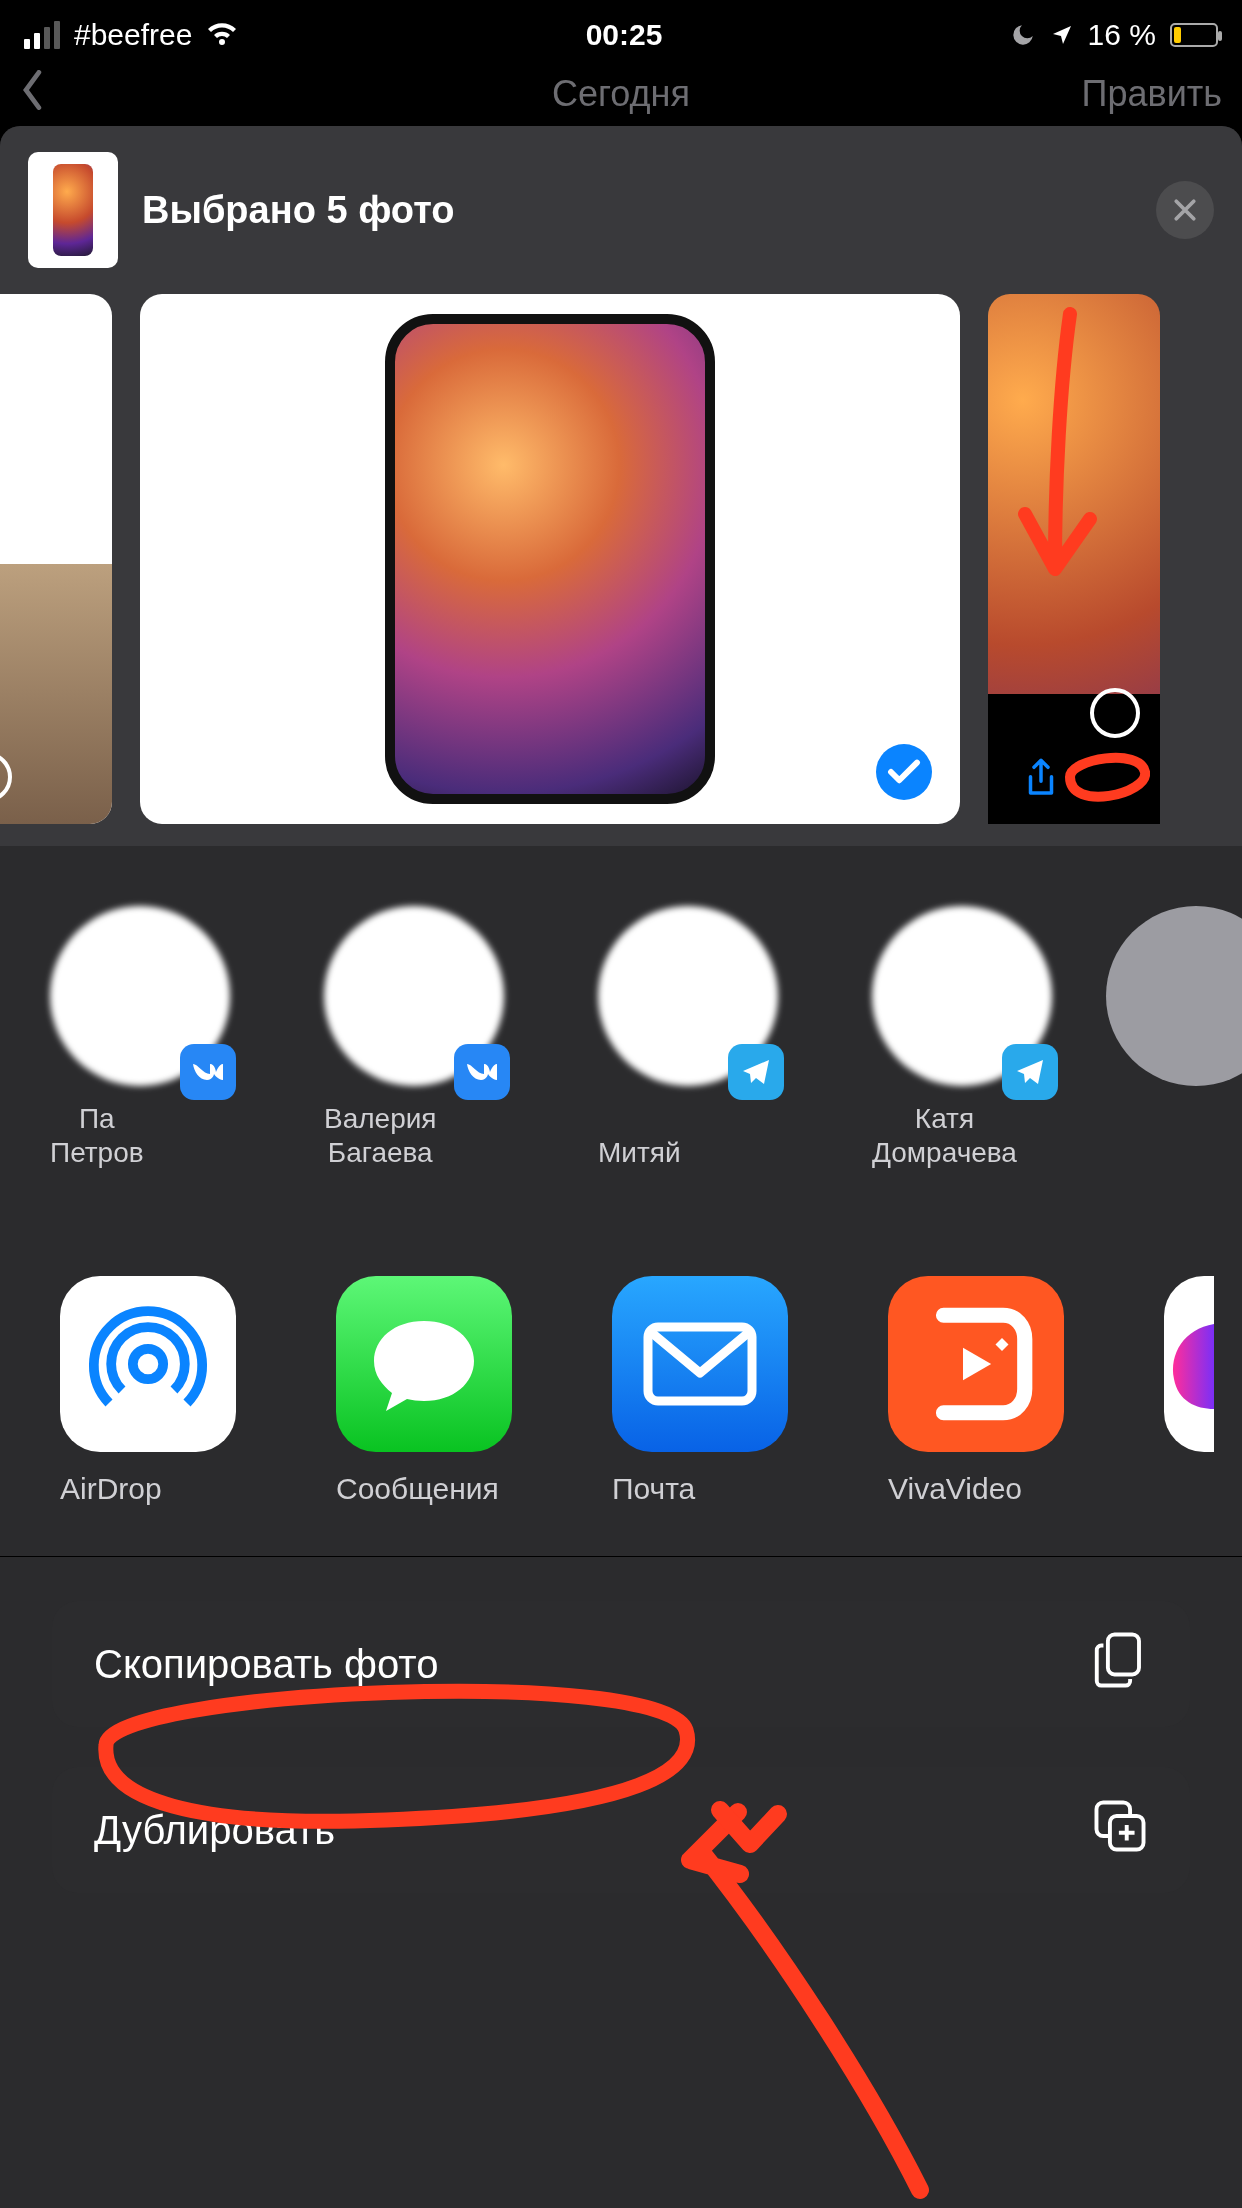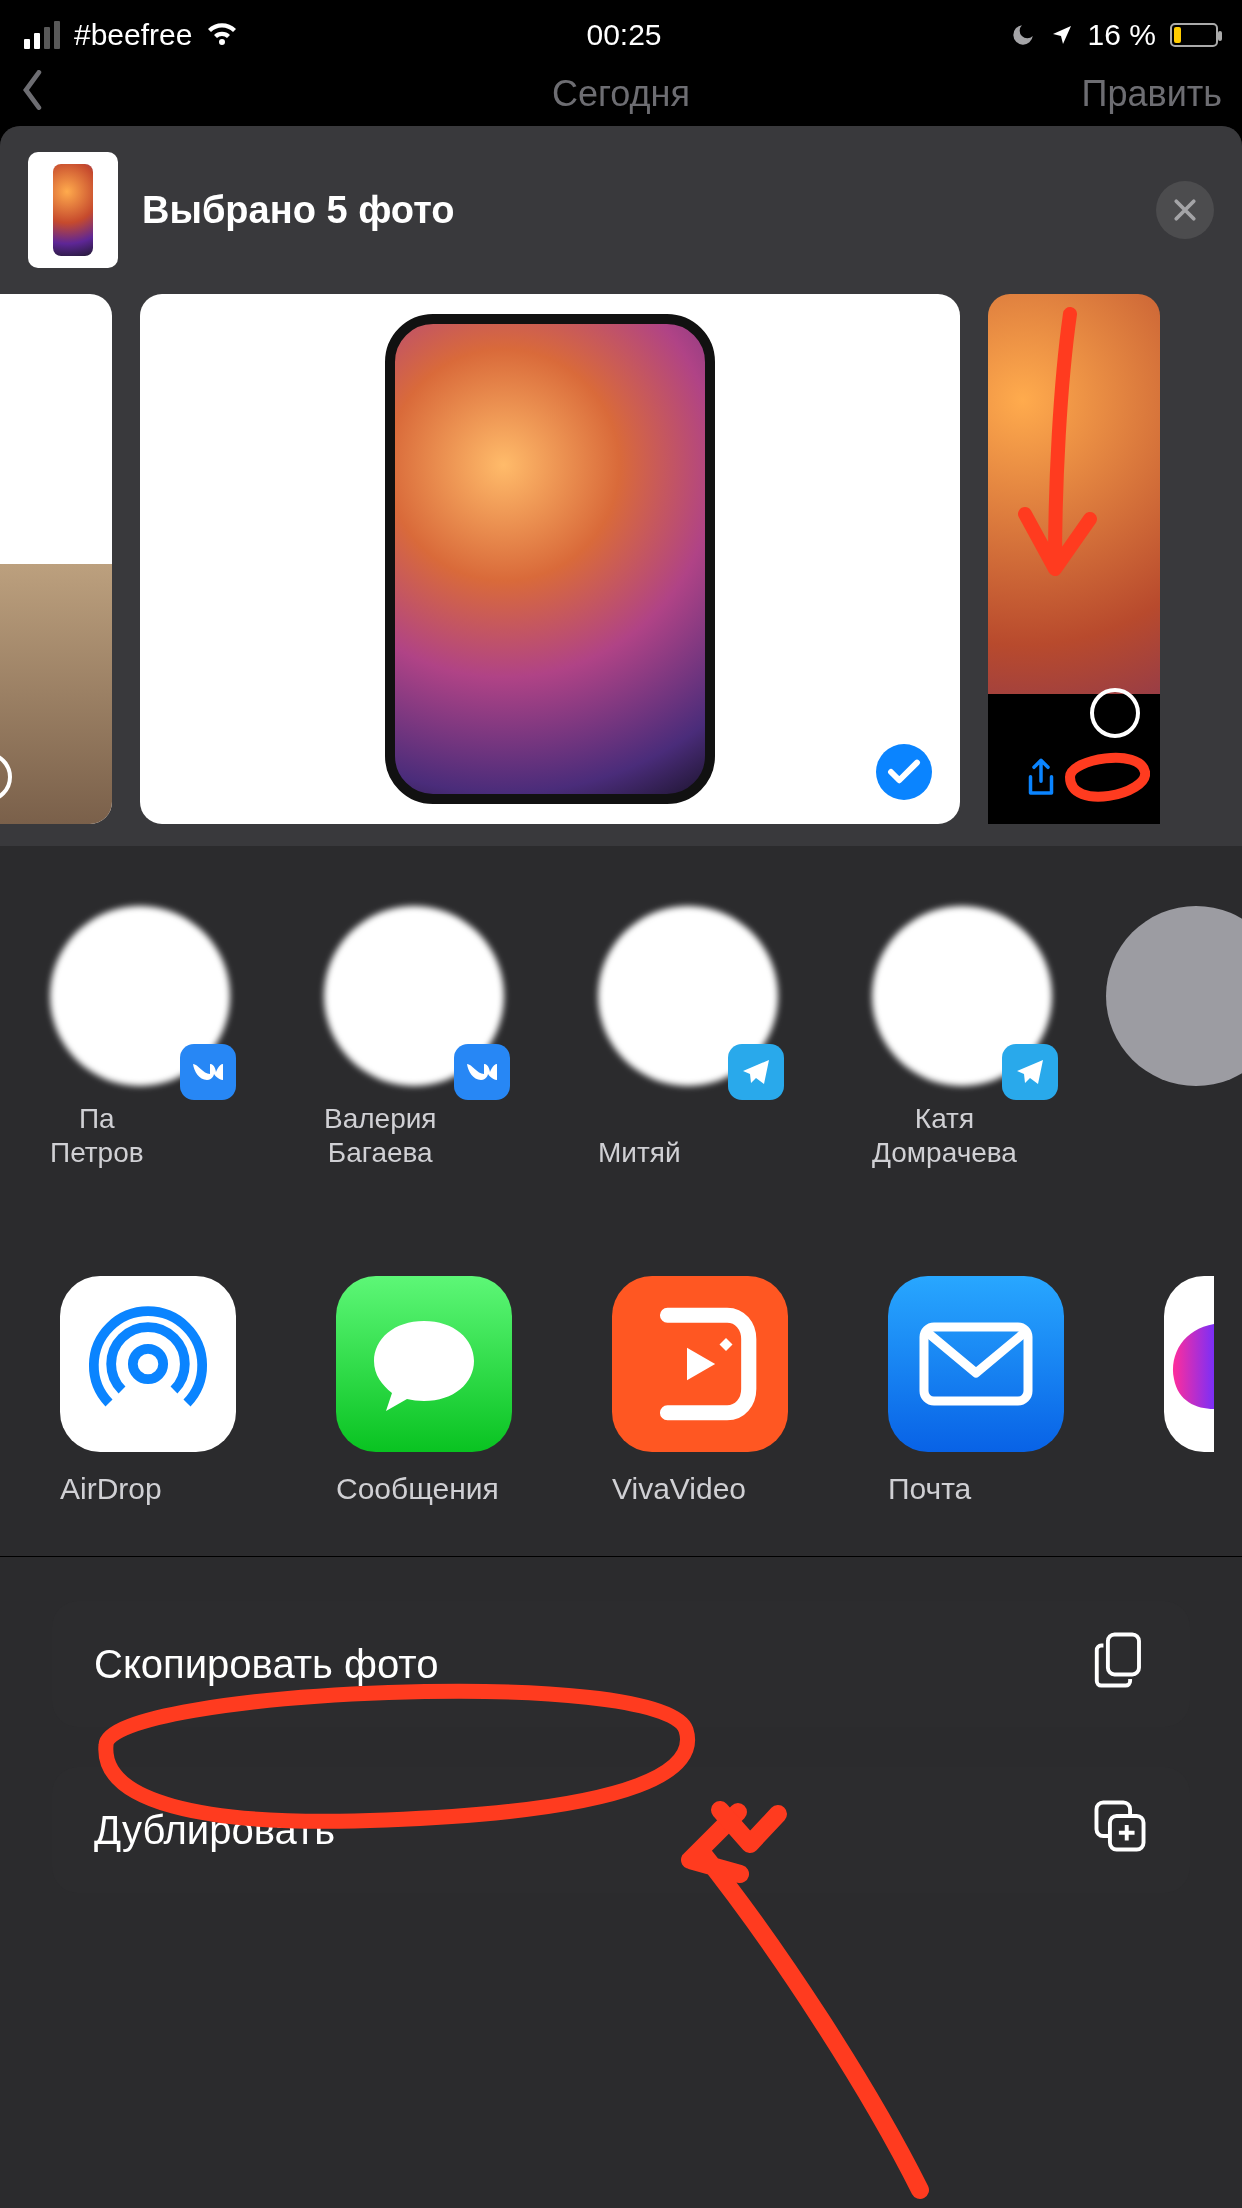--- a/index.html
+++ b/index.html
@@ -94,21 +94,21 @@
         <span class="bar b3"></span>
         <span class="bar b4"></span>
     </span>
     <span>#beefree</span>
     <span class="wifi">
       <svg width="32" height="24" viewBox="0 0 32 24">
           <path d="M16 22a3 3 0 100-6 3 3 0 000 6zM8 12a11.3 11.3 0 0116 0l-3 3a7 7 0 00-10 0zM2 6a20 20 0 0128 0l-3 3a15.7 15.7 0 00-22 0z" fill="#fff"></path>
         </svg>
     </span>
   </div>
-  <div style="font-weight:400;">00:25</div>
+  <div style="font-weight:700;">00:25</div>
   <div class="sb-right">
     <span class="moon">
       <svg width="26" height="26" viewBox="0 0 24 24">
           <path d="M21 13A9 9 0 1111 3a7 7 0 0010 10z" fill="#a4a4a7"></path>
         </svg>
     </span>
     <span class="arrow">
       <svg width="24" height="24" viewBox="0 0 24 24">
           <path d="M3 11L21 3l-8 18-2-8z" fill="#fff"></path>
         </svg>
@@ -237,37 +237,37 @@
     </div>
     <div class="app">
       <div class="app-icon ic-msg">
         <svg width="120" height="110" viewBox="0 0 120 110">
             <path d="M60 12c30 0 50 18 50 40S90 92 60 92c-6 0-12-1-17-2L22 102l6-18C18 76 10 66 10 52c0-22 20-40 50-40z" fill="#fff"></path>
           </svg>
       </div>
       <div class="name">Сообщения</div>
     </div>
     <div class="app">
+      <div class="app-icon ic-mail">
+        <svg width="120" height="90" viewBox="0 0 120 90">
+            <rect x="8" y="8" width="104" height="74" rx="10" fill="none" stroke="#fff" stroke-width="9"></rect>
+            <path d="M12 14l48 40 48-40" fill="none" stroke="#fff" stroke-width="9" stroke-linecap="round" stroke-linejoin="round"></path>
+          </svg>
+      </div>
+      <div class="name">Почта</div>
+    </div>
+    <div class="app">
       <div class="app-icon ic-viva">
         <svg width="130" height="130" viewBox="0 0 120 120">
             <path d="M30 15h55c12 0 20 10 20 22v46c0 12-8 22-20 22H30" fill="none" stroke="#fff" stroke-width="14" stroke-linecap="round"></path>
             <path d="M48 45l26 15-26 15z" fill="#fff"></path>
             <path d="M78 42l6-6 6 6-6 6z" fill="#fff"></path>
           </svg>
       </div>
       <div class="name">VivaVideo</div>
-    </div>
-    <div class="app">
-      <div class="app-icon ic-mail">
-        <svg width="120" height="90" viewBox="0 0 120 90">
-            <rect x="8" y="8" width="104" height="74" rx="10" fill="none" stroke="#fff" stroke-width="9"></rect>
-            <path d="M12 14l48 40 48-40" fill="none" stroke="#fff" stroke-width="9" stroke-linecap="round" stroke-linejoin="round"></path>
-          </svg>
-      </div>
-      <div class="name">Почта</div>
     </div>
     <div class="app" style="width:50px;">
       <div class="app-icon ic-lik" style="width:50px;border-top-right-radius:0;border-bottom-right-radius:0;">
         <svg width="50" height="120" viewBox="0 0 50 120">
             <path d="M50 20C20 25 5 50 10 75c4 22 22 30 40 30V20z" fill="url(#g)"></path>
             <defs>
               <linearGradient id="g" x1="0" x2="1">
                 <stop offset="0" stop-color="#ff2d9b"></stop>
                 <stop offset="1" stop-color="#7b2ff7"></stop>
               </linearGradient>

